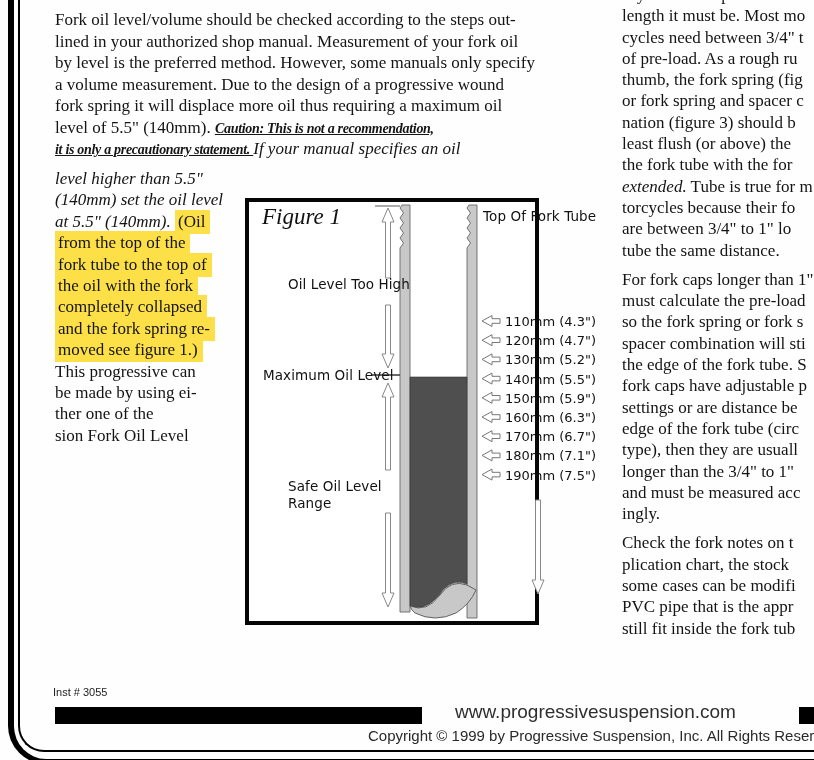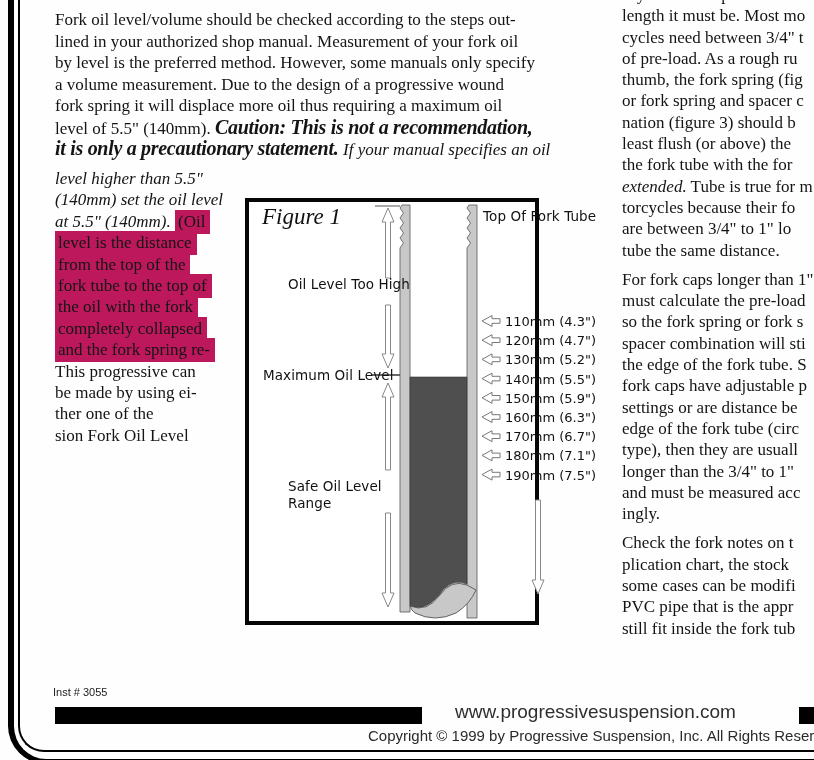--- a/index.html
+++ b/index.html
@@ -16,22 +16,22 @@
   .tl{white-space:nowrap;}
   .intro{position:absolute;left:55px;top:9px;}
   .intro .tl{height:21.5px;line-height:21.5px;font-size:17px;}
   .narrow{position:absolute;left:55px;top:168px;}
   .narrow .tl{height:21.4px;line-height:21.4px;font-size:17px;}
   .rightcol{position:absolute;left:622px;top:-16px;width:280px;}
   .rightcol .tl{height:21.3px;line-height:21.3px;font-size:17px;}
   .rightcol .para{margin:0 0 8px 0;}
   .s-r{font-style:normal;}
   .s-i{font-style:italic;}
-  .s-bi{font-style:italic;font-weight:bold;font-size:20px;letter-spacing:-0.3px;}
-  .s-hl{background:#be185d;padding:2px 5px 3px 3px;}
+  .s-bi{font-style:italic;font-weight:bold;font-size:14px;letter-spacing:-0.3px;text-decoration:underline;}
+  .s-hl{background:#fde047;padding:2px 5px 3px 3px;}
   
   .figure{position:absolute;left:245px;top:198px;width:294px;height:427px;
           border:4px solid #060606;box-sizing:border-box;background:#fff;}
   .fig-title{position:absolute;left:13px;top:2px;font-style:italic;font-size:23px;
              font-family:"Liberation Serif",serif;color:#111;white-space:nowrap;}
   .hand{position:absolute;font-family:"DejaVu Sans",sans-serif;font-size:13.5px;
         color:#111;letter-spacing:0.1px;white-space:nowrap;}
   .m-row{position:absolute;left:256px;font-family:"DejaVu Sans",sans-serif;
          font-size:13px;color:#111;white-space:nowrap;}
   #fig-svg{position:absolute;left:0;top:0;}
@@ -59,26 +59,26 @@
       <div class="tl"><span class="s-r">by level is the preferred method. However, some manuals only specify</span></div>
       <div class="tl"><span class="s-r">a volume measurement. Due to the design of a progressive wound</span></div>
       <div class="tl"><span class="s-r">fork spring it will displace more oil thus requiring a maximum oil</span></div>
       <div class="tl"><span class="s-r">level of 5.5" (140mm). </span><span class="s-bi">Caution: This is not a recommendation,</span></div>
       <div class="tl"><span class="s-bi">it is only a precautionary statement. </span><span class="s-i">If your manual specifies an oil</span></div>
     </div>
   <div class="narrow">
       <div class="tl"><span class="s-i">level higher than 5.5"</span></div>
       <div class="tl"><span class="s-i">(140mm) set the oil level</span></div>
       <div class="tl"><span class="s-i">at 5.5" (140mm). </span><span class="s-hl">(Oil</span></div>
-      <div class="tl"><span class="s-hl">level is the distance</span></div>
       <div class="tl"><span class="s-hl">from the top of the</span></div>
       <div class="tl"><span class="s-hl">fork tube to the top of</span></div>
       <div class="tl"><span class="s-hl">the oil with the fork</span></div>
       <div class="tl"><span class="s-hl">completely collapsed</span></div>
       <div class="tl"><span class="s-hl">and the fork spring re-</span></div>
+      <div class="tl"><span class="s-hl">moved see figure 1.)</span></div>
       <div class="tl"><span class="s-r">This progressive can</span></div>
       <div class="tl"><span class="s-r">be made by using ei-</span></div>
       <div class="tl"><span class="s-r">ther one of the</span></div>
       <div class="tl"><span class="s-r">sion Fork Oil Level</span></div>
     </div>
   <div class="rightcol">
       <div class="para">
         <div class="tl"><span class="s-r">if you need a spacer and wh</span></div>
         <div class="tl"><span class="s-r">length it must be. Most mo</span></div>
         <div class="tl"><span class="s-r">cycles need between 3/4" t</span></div>

